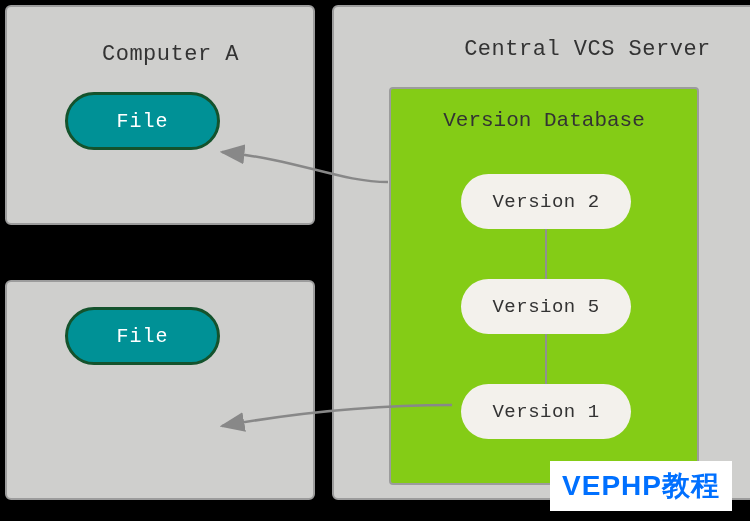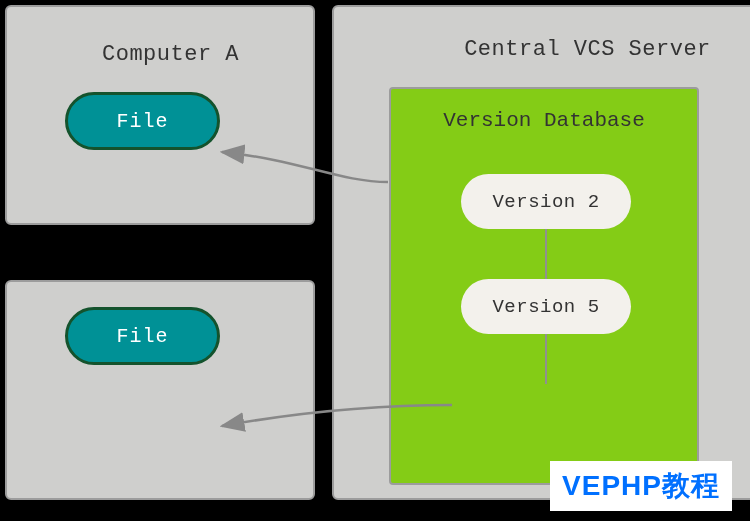--- a/index.html
+++ b/index.html
@@ -132,20 +132,23 @@
     <div class="server-inner">
       <div class="db-title">Version Database</div>
       <div id="v3" class="version-pill">
         <span>Version 2</span>
       </div>
       <div id="line-3-2" class="vline"></div>
       <div id="v2" class="version-pill">
         <span>Version 5</span>
       </div>
       <div id="line-2-1" class="vline"></div>
+      <div id="v1" class="version-pill">
+        <span>Version 1</span>
+      </div>
     </div>
   </div>
 
   <svg class="arrows">
     <defs>
       <marker id="arrowhead" markerWidth="10" markerHeight="8" refX="9" refY="4" orient="auto">
         <polygon points="0 0, 10 4, 0 8" fill="#888888"></polygon>
       </marker>
     </defs>
 

